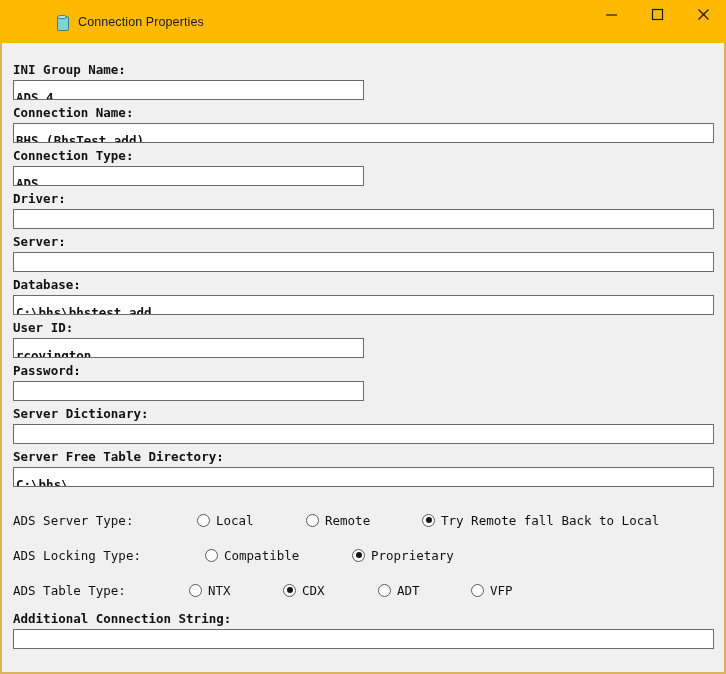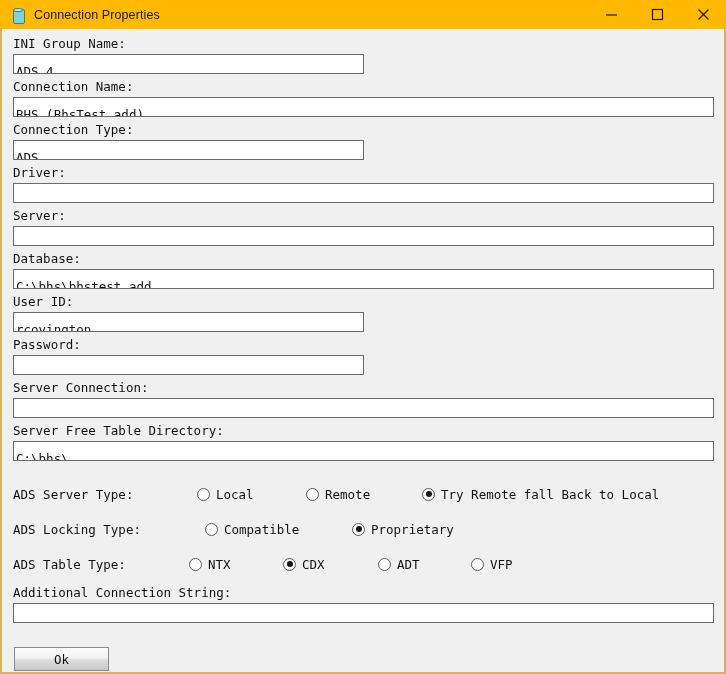--- a/index.html
+++ b/index.html
@@ -22,27 +22,28 @@
     background: #f0f0f0;
     border-left: 2px solid #d9b35c;
     border-right: 2px solid #d9b35c;
     border-bottom: 2px solid #d9b35c;
     display: flex;
     flex-direction: column;
   }
 
   
   .titlebar {
-    height: 29px;
+    height: 43px;
     min-height: 29px;
     background: #ffba00;
     display: flex;
     align-items: center;
     position: relative;
-    margin: -0px -2px 0 -2px;
+    margin: -0px -2px 12px -2px;
+    padding-left: 44px;
   }
   .title-icon {
     width: 16px;
     height: 16px;
     margin-left: 10px;
     margin-right: 8px;
     position: relative;
     flex: none;
   }
   .title-icon .cyl-body {
@@ -95,20 +96,21 @@
     position: relative;
     overflow: hidden;
   }
 
   .form {
     padding: 7px 11px 0 11px;
   }
 
   .field-row {
     margin-bottom: 5px;
+    font-weight: bold;
   }
   .field-label {
     font-family: "DejaVu Sans Mono", "Liberation Mono", monospace;
     font-size: 12.5px;
     color: #111111;
     line-height: 16px;
     letter-spacing: 0px;
     white-space: nowrap;
     margin-bottom: 2px;
   }
@@ -264,21 +266,21 @@
         <div class="field-label">User ID:</div>
         <div class="field-input w-short">rcovington</div>
       </div>
 
       <div class="field-row">
         <div class="field-label">Password:</div>
         <div class="field-input w-short"></div>
       </div>
 
       <div class="field-row">
-        <div class="field-label">Server Connection:</div>
+        <div class="field-label">Server Dictionary:</div>
         <div class="field-input w-long"></div>
       </div>
 
       <div class="field-row">
         <div class="field-label">Server Free Table Directory:</div>
         <div class="field-input w-long">C:\bhs\</div>
       </div>
 
       <div class="radio-row first">
         <span class="radio-grouplabel" style="width:160px">ADS Server Type:</span>

